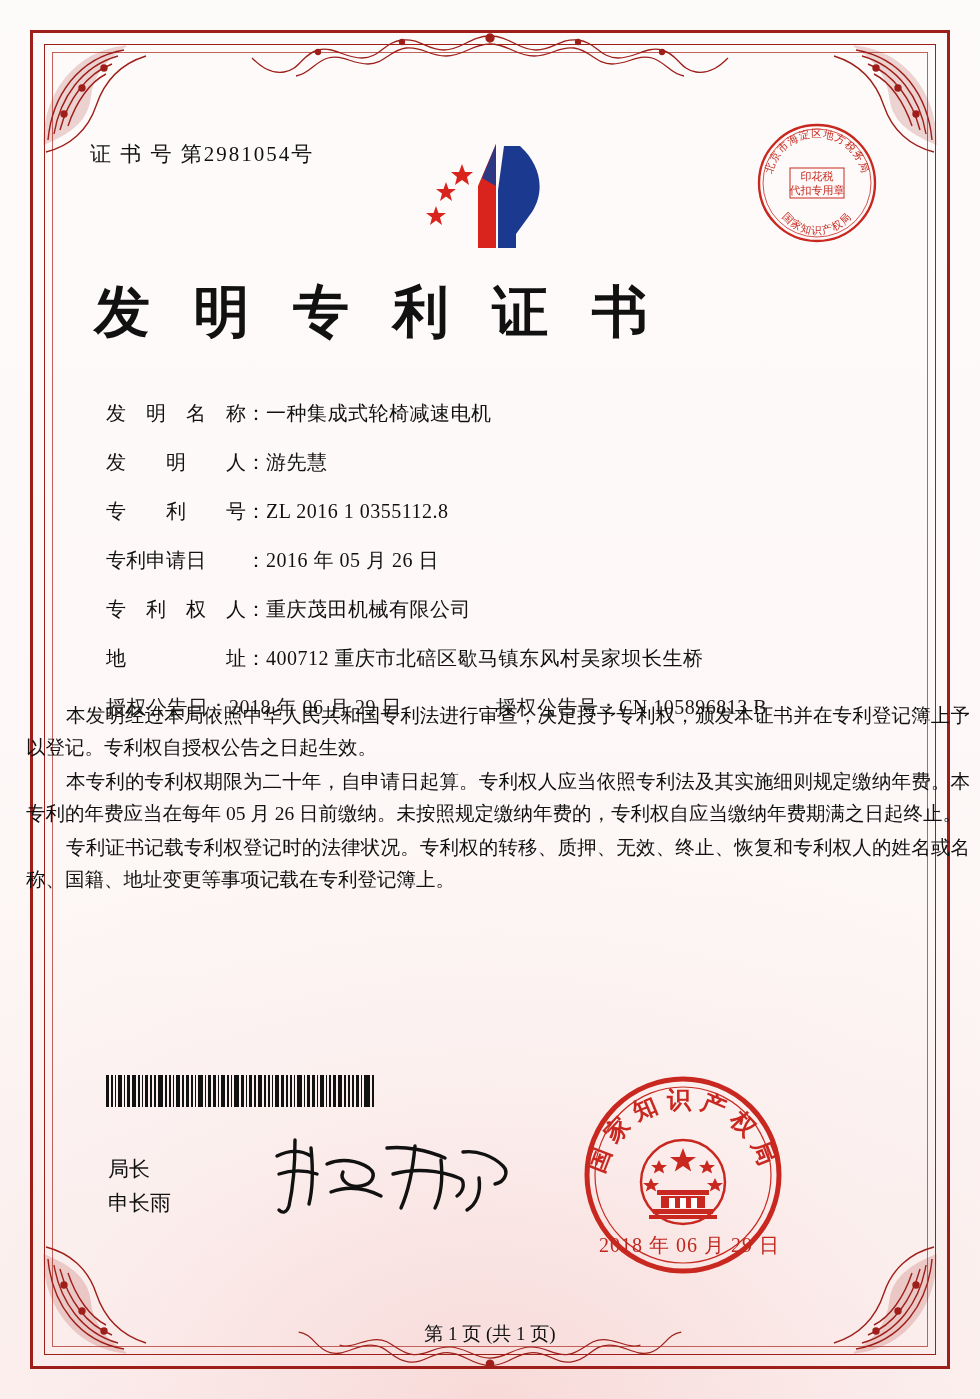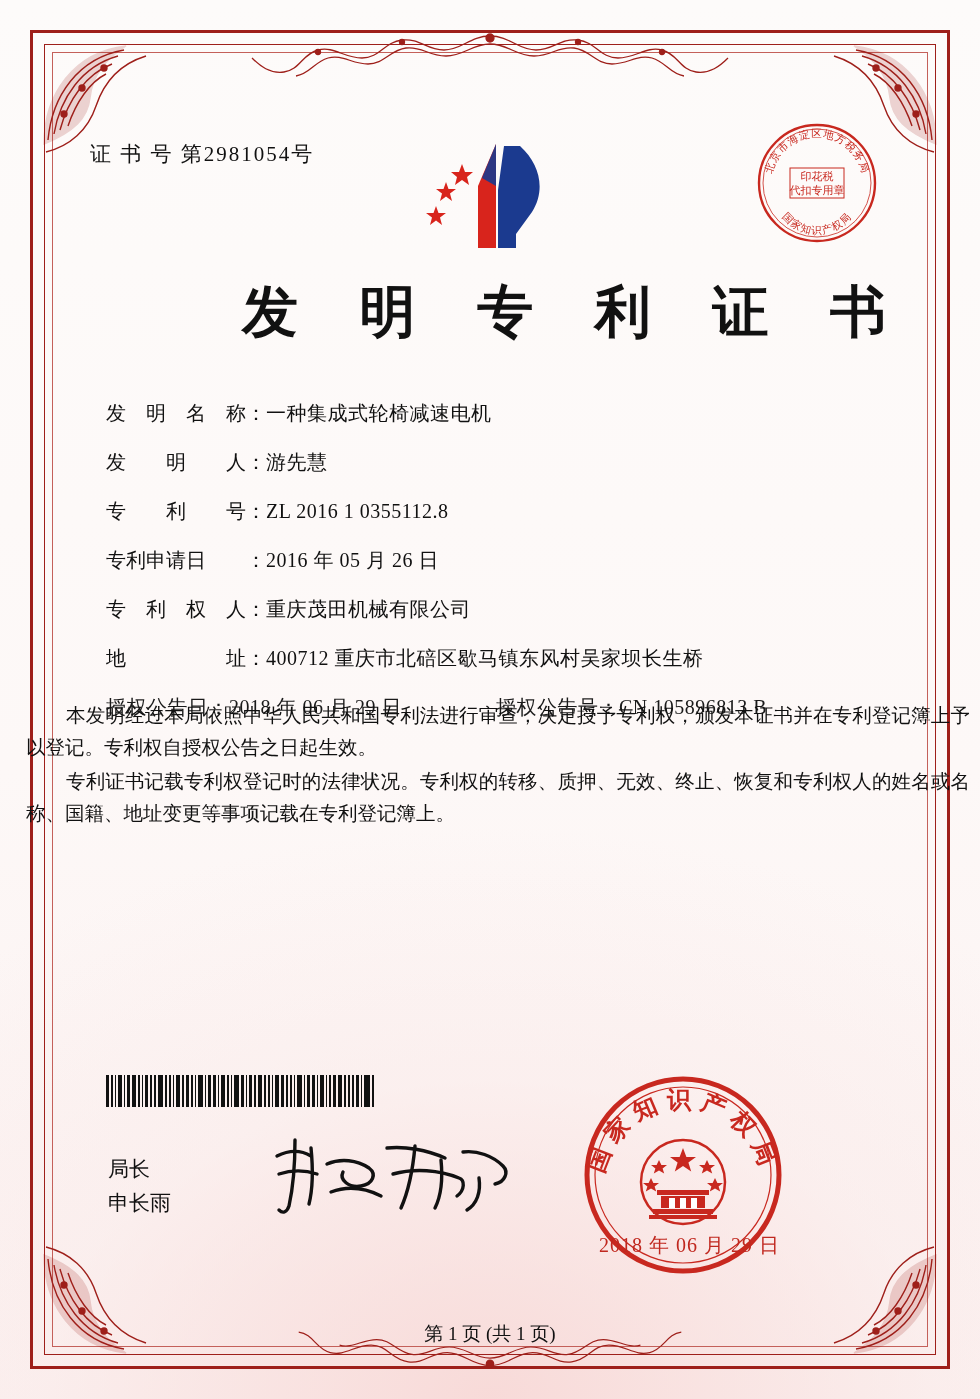--- a/index.html
+++ b/index.html
@@ -102,27 +102,27 @@
     top: 0px;
     width: 126px;
     height: 126px;
   }
   .tax-stamp svg { width: 100%; height: 100%; display: block; }
 
   .title {
     position: absolute;
     left: 0; right: 0;
     top: 155px;
-    text-align: right;
+    text-align: left;
     font-size: 56px;
     letter-spacing: 14px;
     font-weight: 700;
     color: #111;
     text-indent: 14px;
-    font-family: Liberation Mono, monospace;
+    font-family: Liberation Sans, sans-serif;
   }
 
   .fields {
     position: absolute;
     left: 26px;
     right: 0;
     top: 280px;
   }
   .field-row {
     display: flex;
@@ -430,20 +430,21 @@
           <span class="dual-label">授权公告号：</span>
           <span class="field-value">CN 105896813 B</span>
         </div>
       </div>
     </div>
 
   </div>
 
   <div class="paras">
     <p>本发明经过本局依照中华人民共和国专利法进行审查，决定授予专利权，颁发本证书并在专利登记簿上予以登记。专利权自授权公告之日起生效。</p>
+    <p>本专利的专利权期限为二十年，自申请日起算。专利权人应当依照专利法及其实施细则规定缴纳年费。本专利的年费应当在每年 05 月 26 日前缴纳。未按照规定缴纳年费的，专利权自应当缴纳年费期满之日起终止。</p>
     <p>专利证书记载专利权登记时的法律状况。专利权的转移、质押、无效、终止、恢复和专利权人的姓名或名称、国籍、地址变更等事项记载在专利登记簿上。</p>
   </div>
 
   <div class="barcode">
       <i style="width: 4px;"></i>
       <i style="width: 2px;"></i>
       <i style="width: 2px;"></i>
       <i style="width: 5px;"></i>
       <i style="width: 2px;"></i>
       <i style="width: 3px;"></i>

